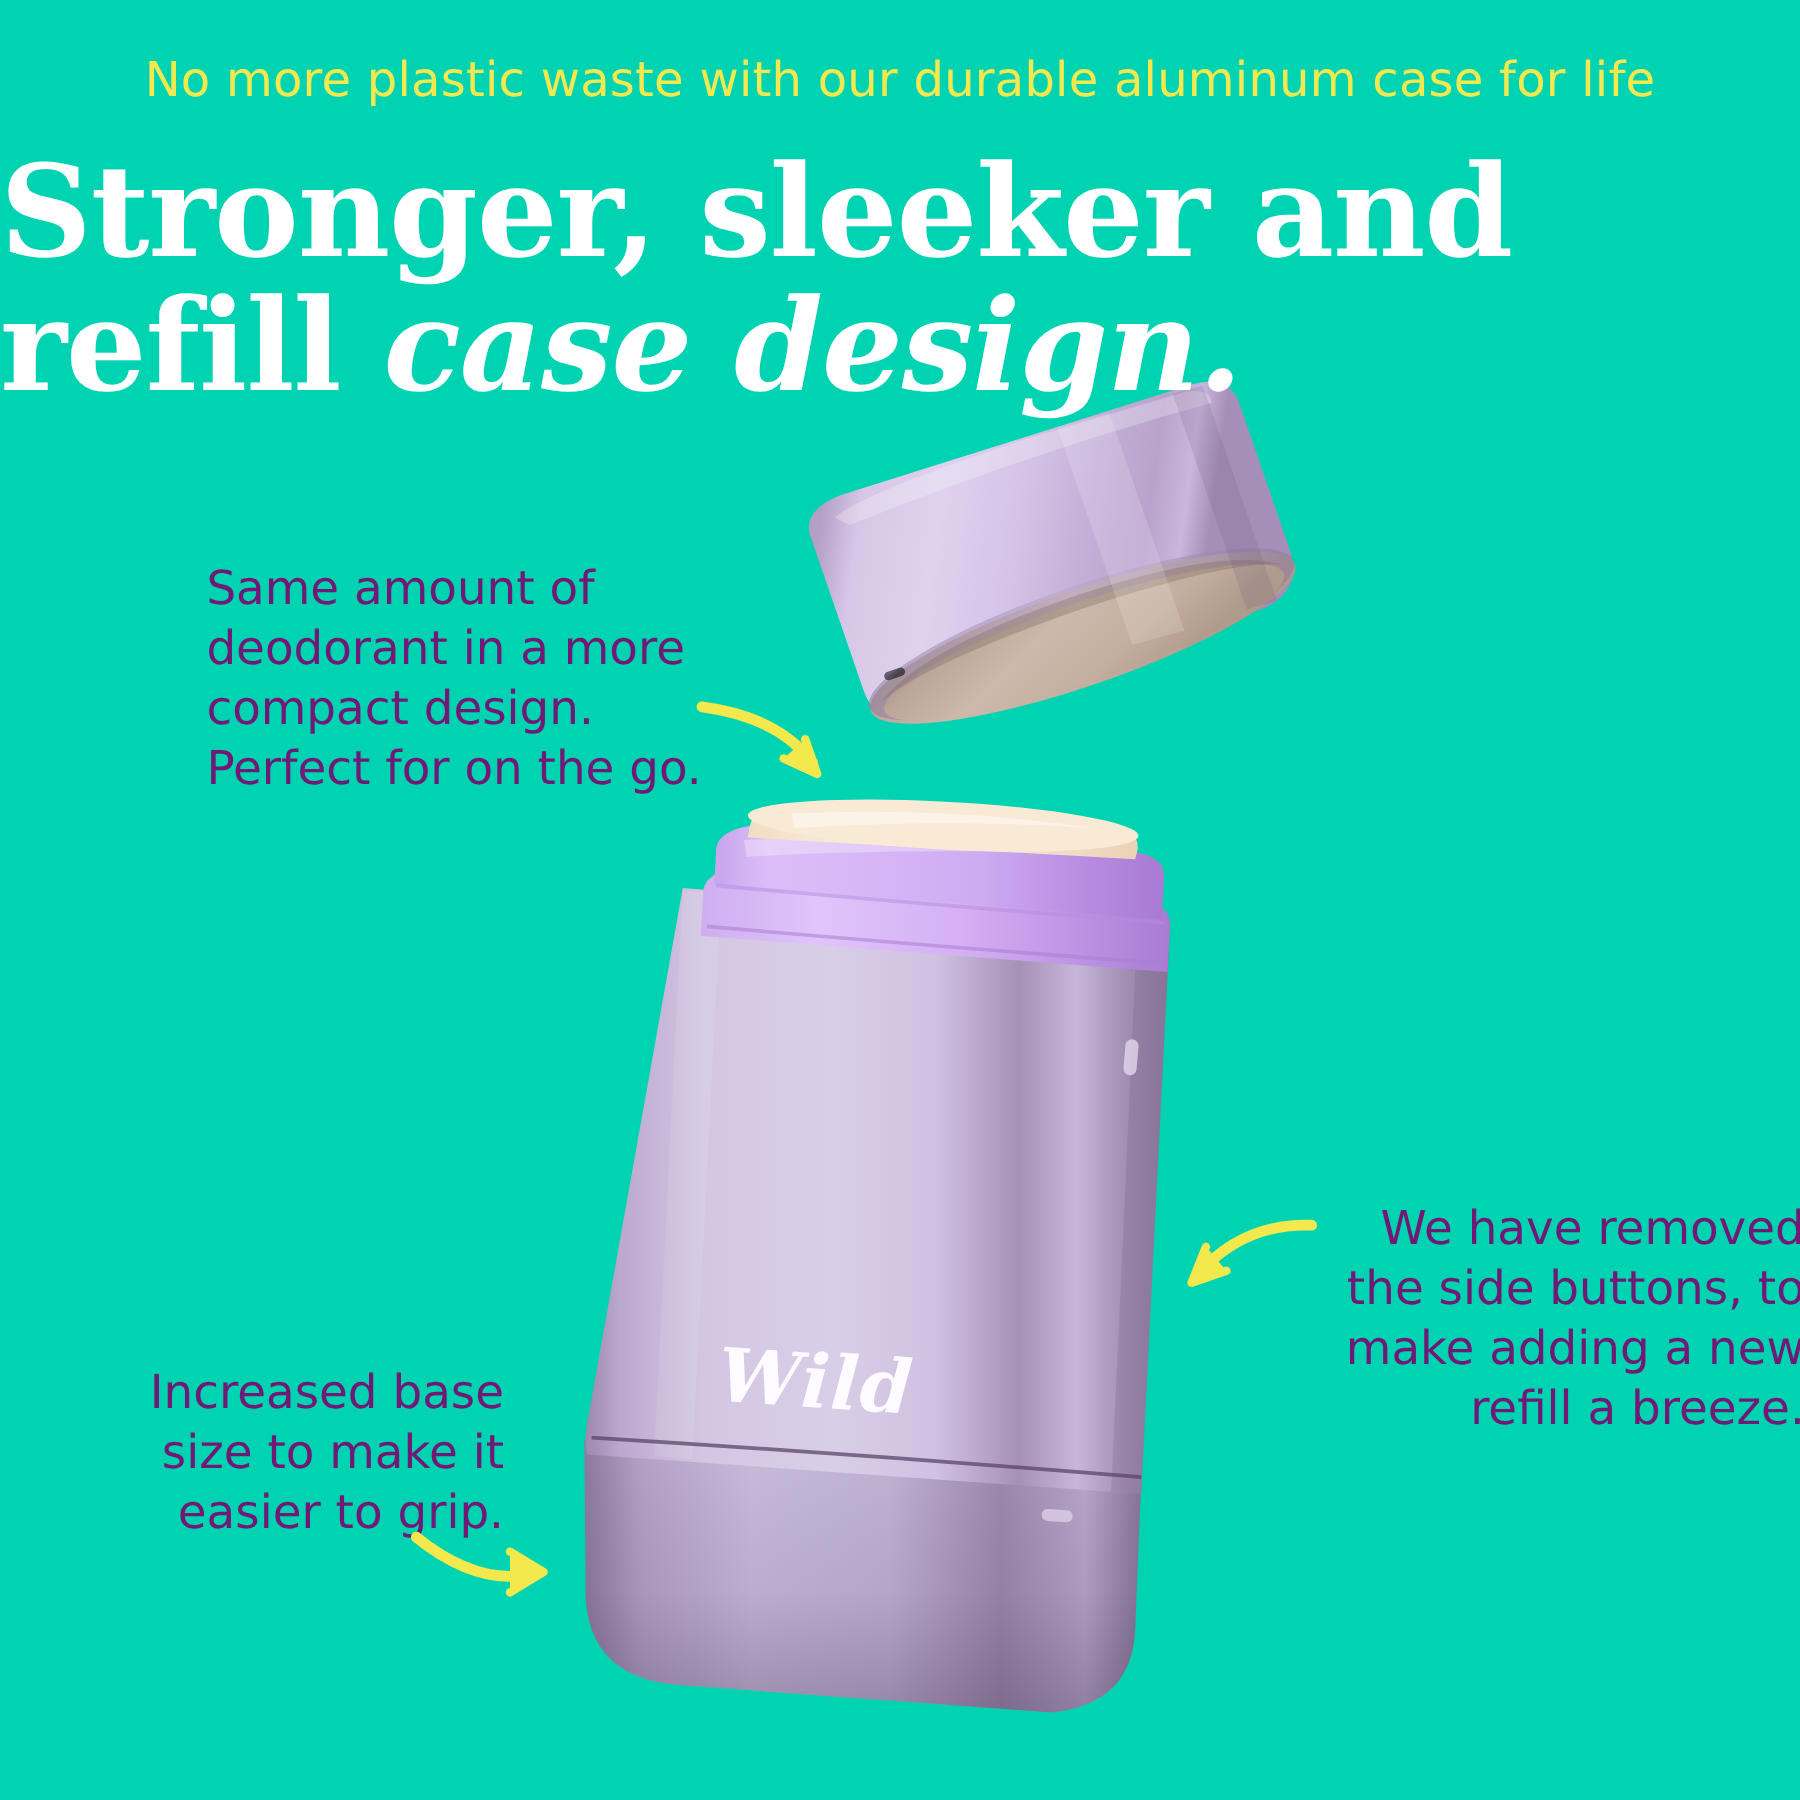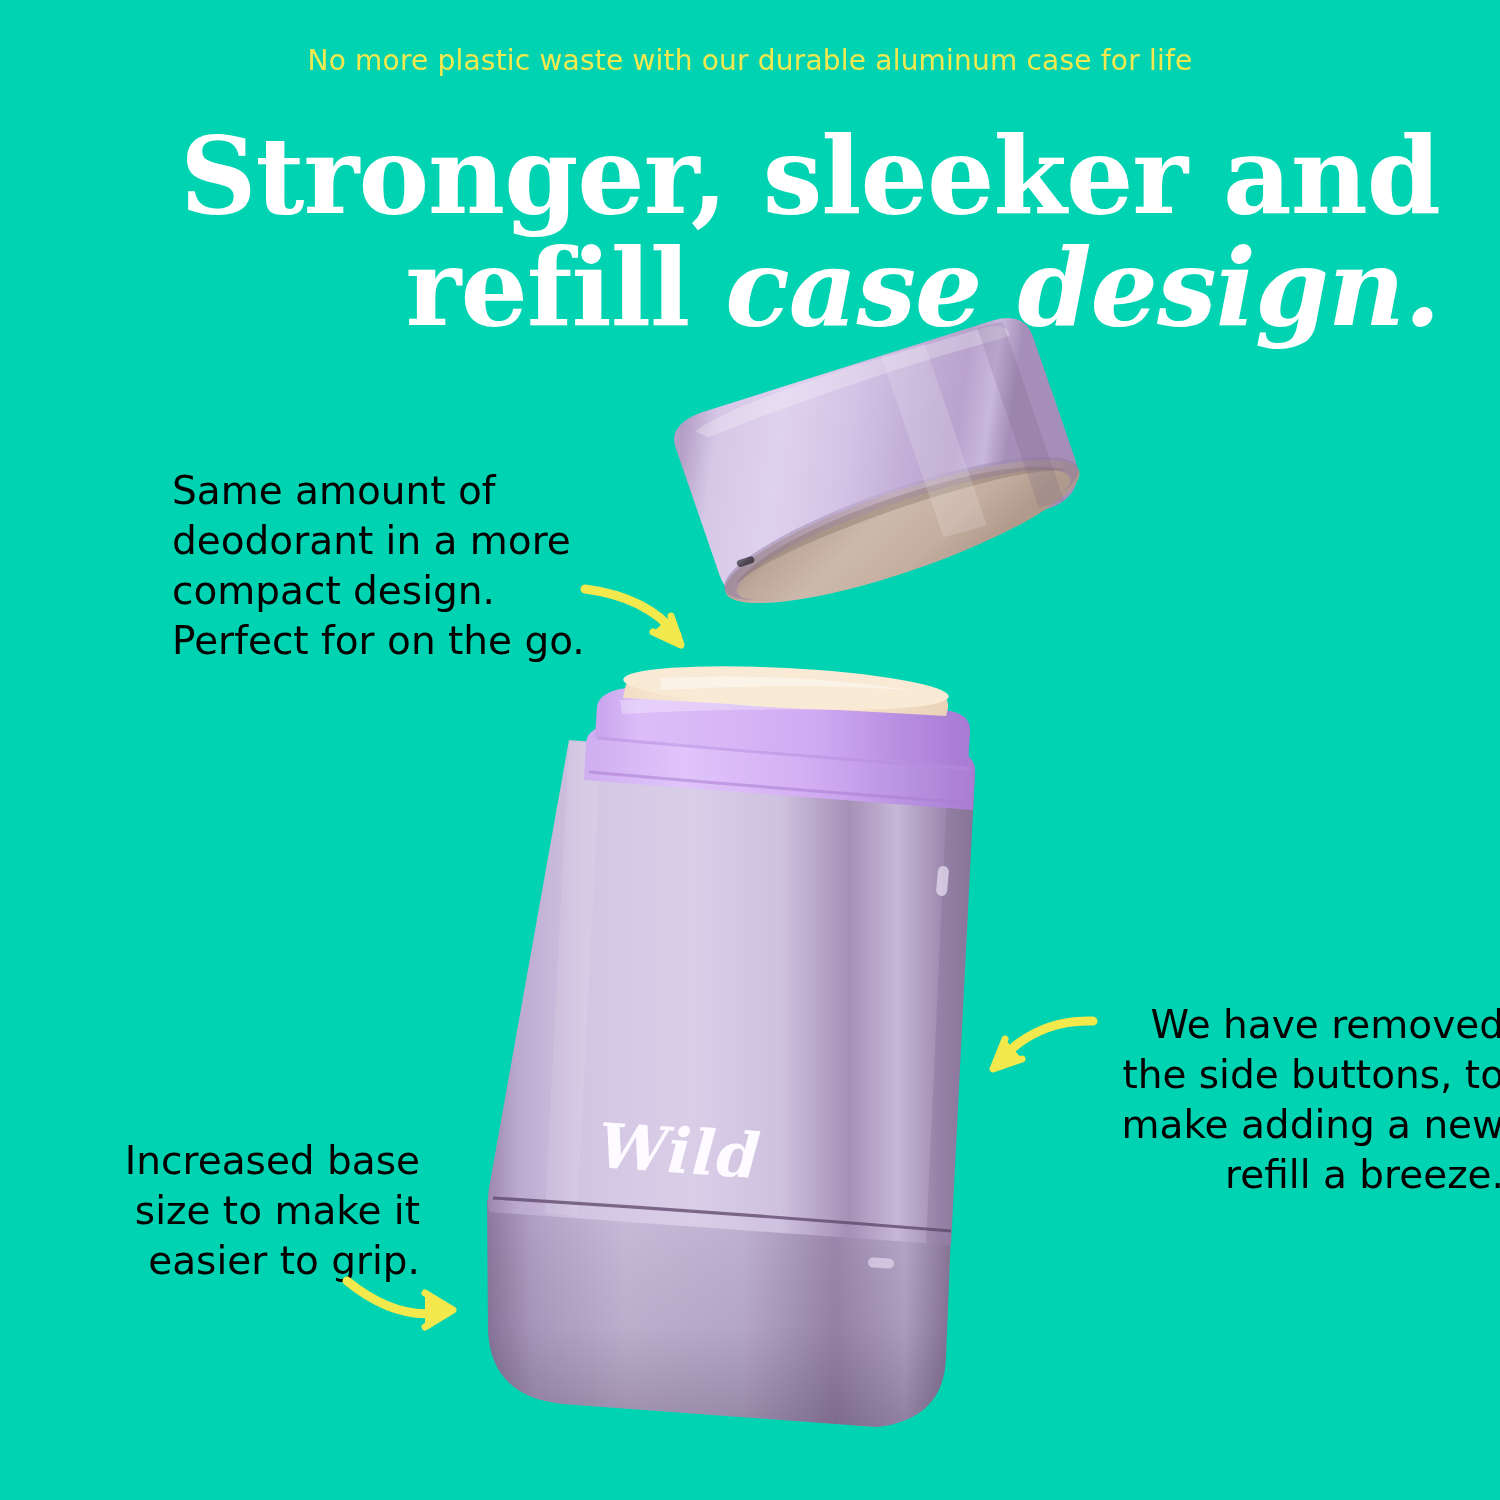--- a/index.html
+++ b/index.html
@@ -10,40 +10,40 @@
     overflow:hidden;
     position:relative;
   }
   #stage{position:absolute;inset:0;width:1500px;height:1500px;overflow:hidden;}
 
   
   .tagline{
     position:absolute;left:0;top:44px;width:1500px;
     text-align:center;
     color:#f3e94f;
-    font-size:28px;
+    font-size:40px;
     letter-spacing:.2px;
     font-family:"DejaVu Sans", sans-serif;
     font-weight:400;
   }
   .headline{
     position:absolute;left:0;top:120px;width:1440px;
-    text-align:right;
+    text-align:left;
     color:#ffffff;
     font-family:"DejaVu Serif", serif;
     font-weight:700;
     font-size:106px;
     line-height:1.06;
     letter-spacing:-1px;
   }
   .headline .ital{font-style:italic;margin-top:36px;}
 
   .callout{
     position:absolute;
-    color:#000000;
+    color:#701a75;
     font-family:"DejaVu Sans", sans-serif;
     font-size:39px;
     line-height:1.28;
     font-weight:400;
     white-space:pre-line;
   }
   #callout-compact{left:172px;top:466px;width:420px;text-align:left;}
   #callout-buttons{left:1078px;top:1000px;width:390px;text-align:right;margin-left:36px;}
   #callout-grip{left:80px;top:1136px;width:340px;text-align:right;}
 

